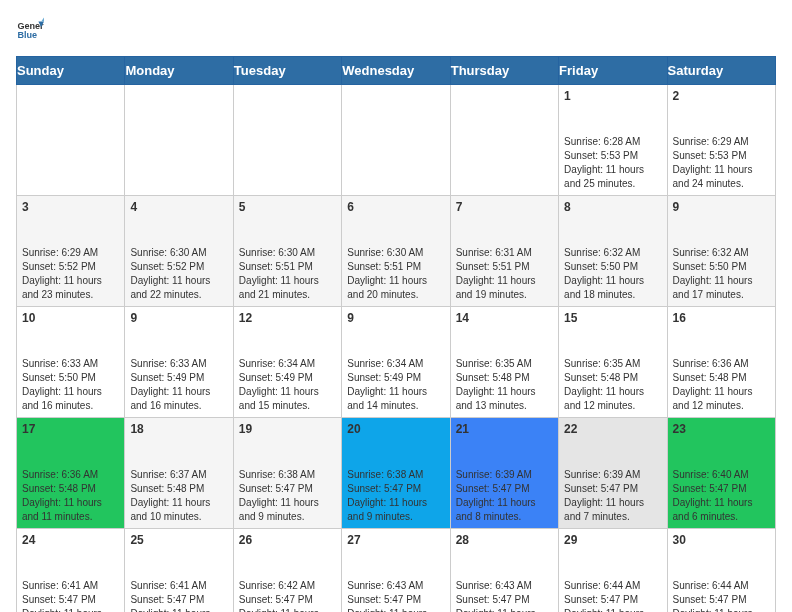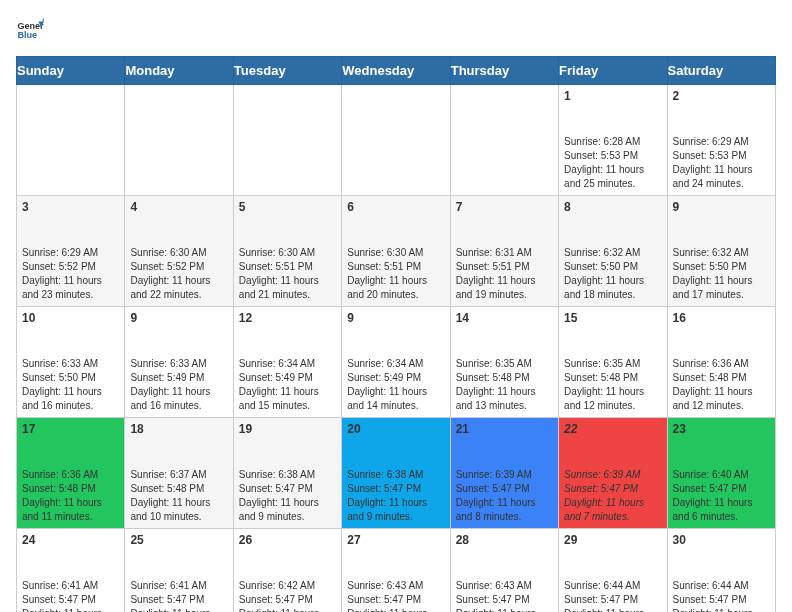--- a/index.html
+++ b/index.html
@@ -199,21 +199,21 @@
           <div class="day-info">Sunrise: 6:38 AM<br>Sunset: 5:47 PM<br>Daylight: 11 hours and 9 minutes.</div>
         </td>
         <td style="background: #0ea5e9;">
           <div class="day-number">20</div>
           <div class="day-info">Sunrise: 6:38 AM<br>Sunset: 5:47 PM<br>Daylight: 11 hours and 9 minutes.</div>
         </td>
         <td style="background: #3b82f6;">
           <div class="day-number">21</div>
           <div class="day-info">Sunrise: 6:39 AM<br>Sunset: 5:47 PM<br>Daylight: 11 hours and 8 minutes.</div>
         </td>
-        <td style="background: #ef4444; font-style: italic;">
+        <td style="background: #e5e5e5;">
           <div class="day-number">22</div>
           <div class="day-info">Sunrise: 6:39 AM<br>Sunset: 5:47 PM<br>Daylight: 11 hours and 7 minutes.</div>
         </td>
         <td style="background: #22c55e;">
           <div class="day-number">23</div>
           <div class="day-info">Sunrise: 6:40 AM<br>Sunset: 5:47 PM<br>Daylight: 11 hours and 6 minutes.</div>
         </td>
       </tr>
       <tr>
         <td>

